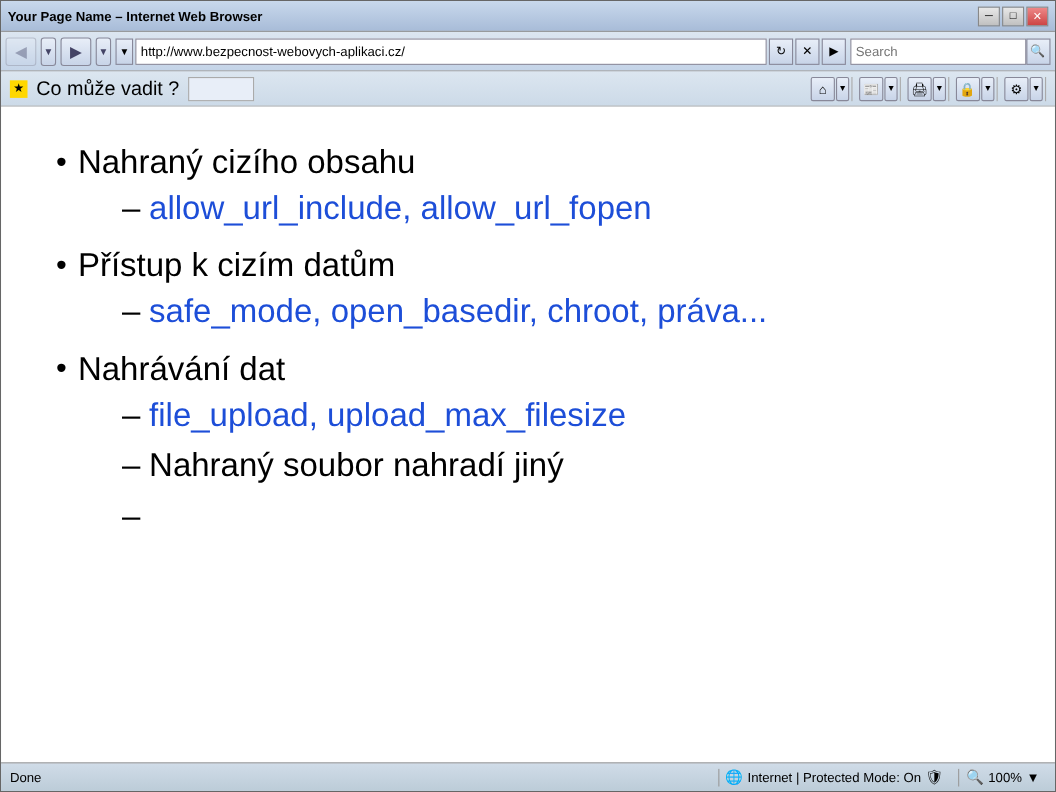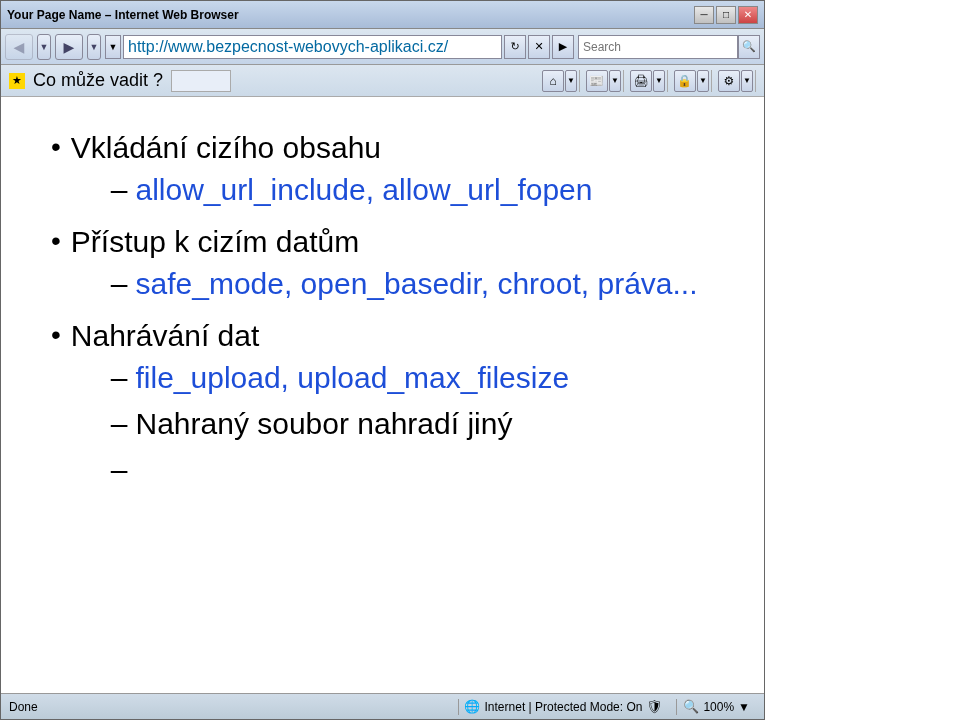--- a/index.html
+++ b/index.html
@@ -1,20 +1,20 @@
 <!DOCTYPE html>
 <html><head>
   <meta charset="utf-8">
   <style>
     * { margin: 0; padding: 0; box-sizing: border-box; }
     body { font-family: Arial, sans-serif; background: #fff; overflow: hidden; width: 960px; height: 720px; }
 
     
     .browser-window {
-      width: 765px;
+      width: 960px;
       height: 720px;
       display: flex;
       flex-direction: column;
       background: #dce6f0;
       border: 1px solid #666;
     }
 
     
     .title-bar {
       background: linear-gradient(to bottom, #c8d8ec, #a8bcd8);
@@ -89,23 +89,23 @@
       flex: 1;
       display: flex;
       align-items: center;
       gap: 2px;
     }
     .address-bar {
       flex: 1;
       height: 24px;
       border: 1px solid #889;
       padding: 0 4px;
-      font-size: 16px;
+      font-size: 12px;
       background: #fff;
-      color: #0369a1;
+      color: #000000;
     }
     .addr-go-btn {
       width: 22px;
       height: 24px;
       background: linear-gradient(to bottom, #e8eef8, #c8d4e8);
       border: 1px solid #889;
       display: flex;
       align-items: center;
       justify-content: center;
       cursor: pointer;
@@ -380,21 +380,21 @@
       </div>
     </div>
   </div>
 
   <div class="content-area">
     <ul class="content-list">
 
       <li>
         <span class="bullet">•</span>
         <div>
-          <span class="black-text">Vkládání cizího obsahu</span>
+          <span class="black-text">Nahraný cizího obsahu</span>
           <ul class="sub-list">
             <li>
               <span class="dash">–</span>
               <span class="blue-text">allow_url_include, allow_url_fopen</span>
             </li>
           </ul>
         </div>
       </li>
 
       <li>

